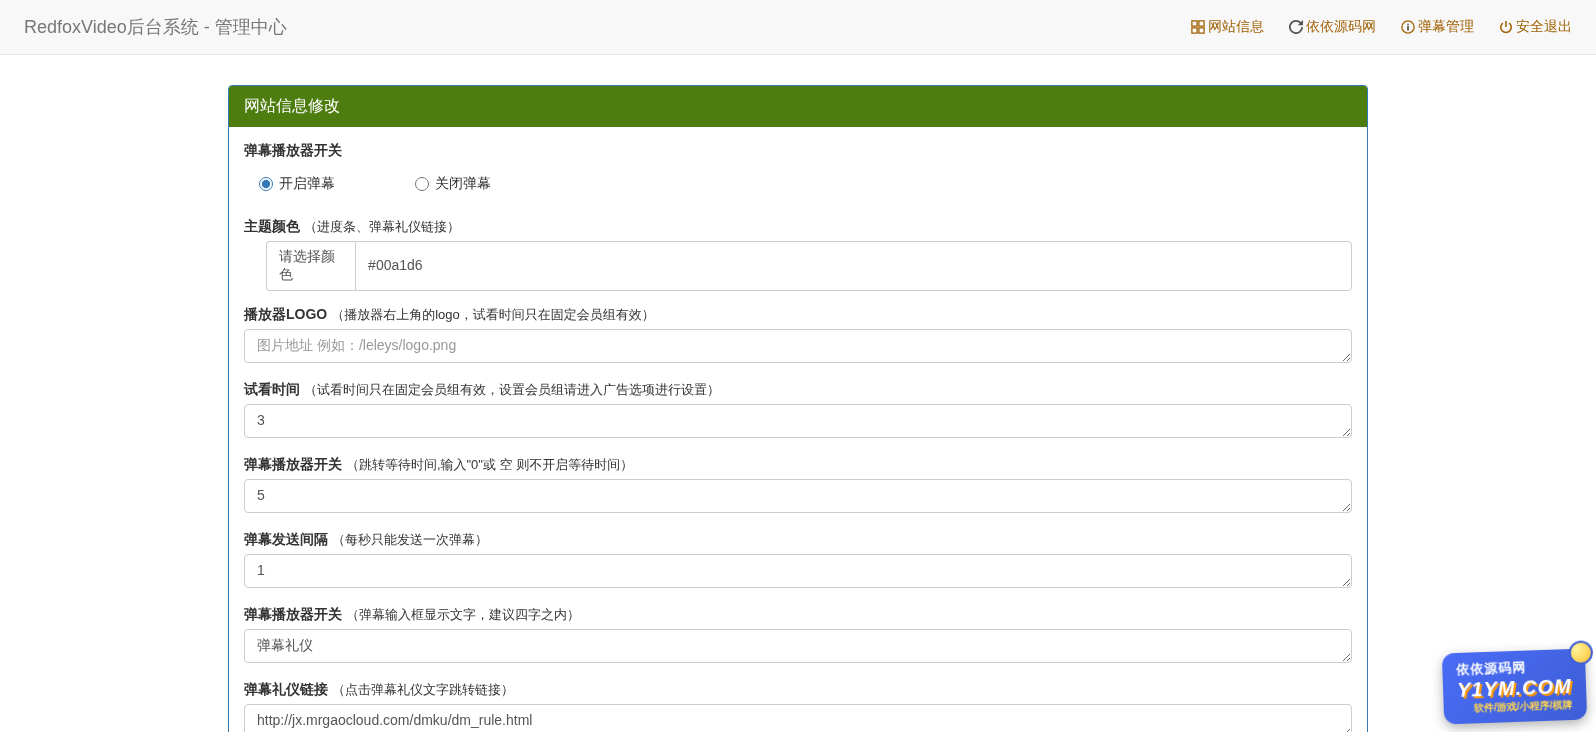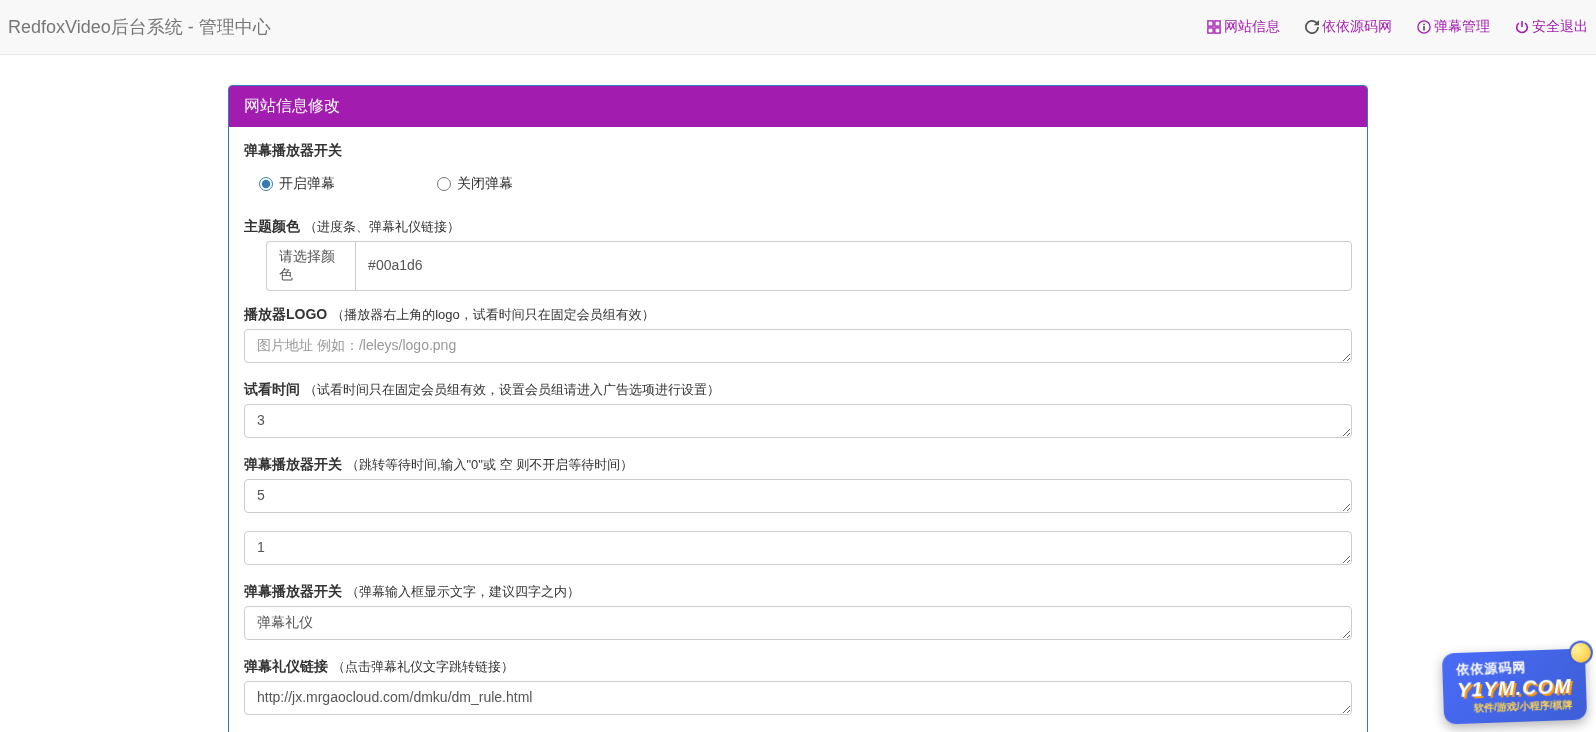--- a/index.html
+++ b/index.html
@@ -10,58 +10,58 @@
     body {
       font-family: "Helvetica Neue", Helvetica, Arial, "Microsoft YaHei", sans-serif;
       font-size: 14px;
       color: #333;
       background: #fff;
     }
     .navbar {
       display: flex;
       justify-content: space-between;
       align-items: center;
-      padding: 15px 8px;
+      padding: 15px 24px;
       background: #f8f8f8;
       border-bottom: 1px solid #e7e7e7;
     }
     .navbar-brand {
       font-size: 18px;
       color: #777;
     }
     .navbar-nav {
       display: flex;
       gap: 25px;
       list-style: none;
     }
     .navbar-nav li {
       display: flex;
       align-items: center;
       gap: 3px;
-      color: #a21caf;
+      color: #a16207;
       cursor: pointer;
       font-size: 14px;
     }
     .navbar-nav li svg {
       width: 14px;
       height: 14px;
       fill: #555;
     }
     .container {
       max-width: 1170px;
       margin: 30px auto 0;
       padding: 0 15px;
     }
     .panel {
       border: 1px solid #337ab7;
       border-radius: 4px;
       margin-bottom: 20px;
     }
     .panel-heading {
-      background: #a21caf;
+      background: #4d7c0f;
       color: #fff;
       padding: 10px 15px;
       font-size: 16px;
       border-top-left-radius: 3px;
       border-top-right-radius: 3px;
     }
     .panel-body {
       padding: 15px;
     }
     .form-group {
@@ -72,21 +72,21 @@
       margin-bottom: 5px;
       font-weight: bold;
     }
     .form-label .label-hint {
       font-weight: normal;
       font-size: 13px;
       color: #333;
     }
     .radio-group {
       display: flex;
-      gap: 102px;
+      gap: 80px;
       padding: 10px 15px;
     }
     .radio-item {
       display: flex;
       align-items: center;
       gap: 6px;
     }
     .radio-item input[type="radio"] {
       width: 14px;
       height: 14px;
@@ -264,20 +264,24 @@
 
       <div class="form-group">
         <label class="form-label">
           <span>弹幕播放器开关</span>
           <span class="label-hint">（跳转等待时间,输入"0"或 空 则不开启等待时间）</span>
         </label>
         <textarea class="form-control" rows="1" style="">5</textarea>
       </div>
 
       <div class="form-group">
+        <label class="form-label">
+          <span>弹幕发送间隔</span>
+          <span class="label-hint">（每秒只能发送一次弹幕）</span>
+        </label>
         <textarea class="form-control" rows="1" style="">1</textarea>
       </div>
 
       <div class="form-group">
         <label class="form-label">
           <span>弹幕播放器开关</span>
           <span class="label-hint">（弹幕输入框显示文字，建议四字之内）</span>
         </label>
         <textarea class="form-control" rows="1" style="">弹幕礼仪</textarea>
       </div>

